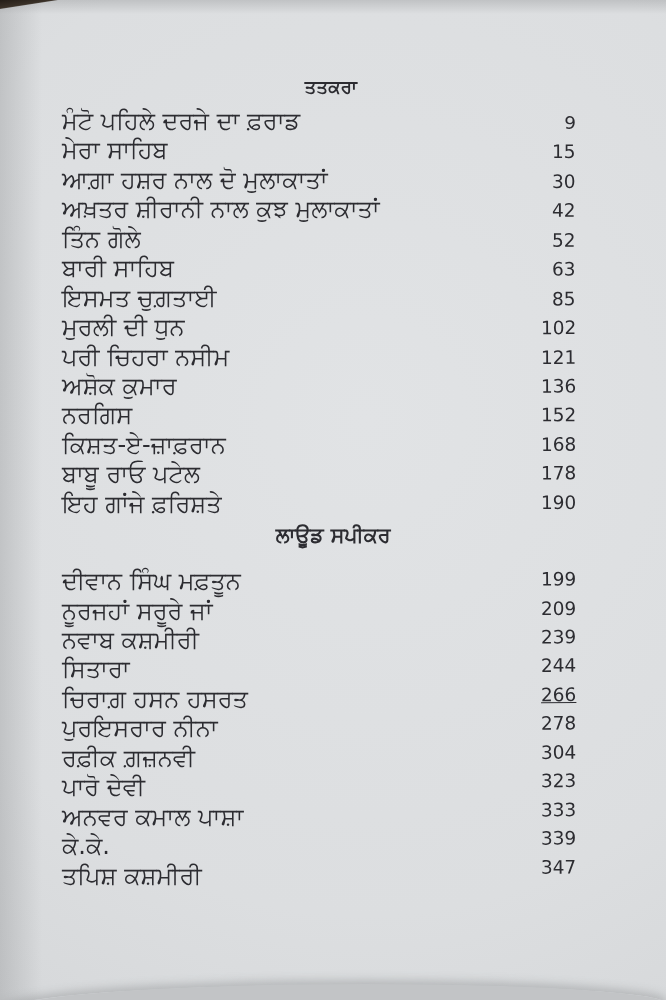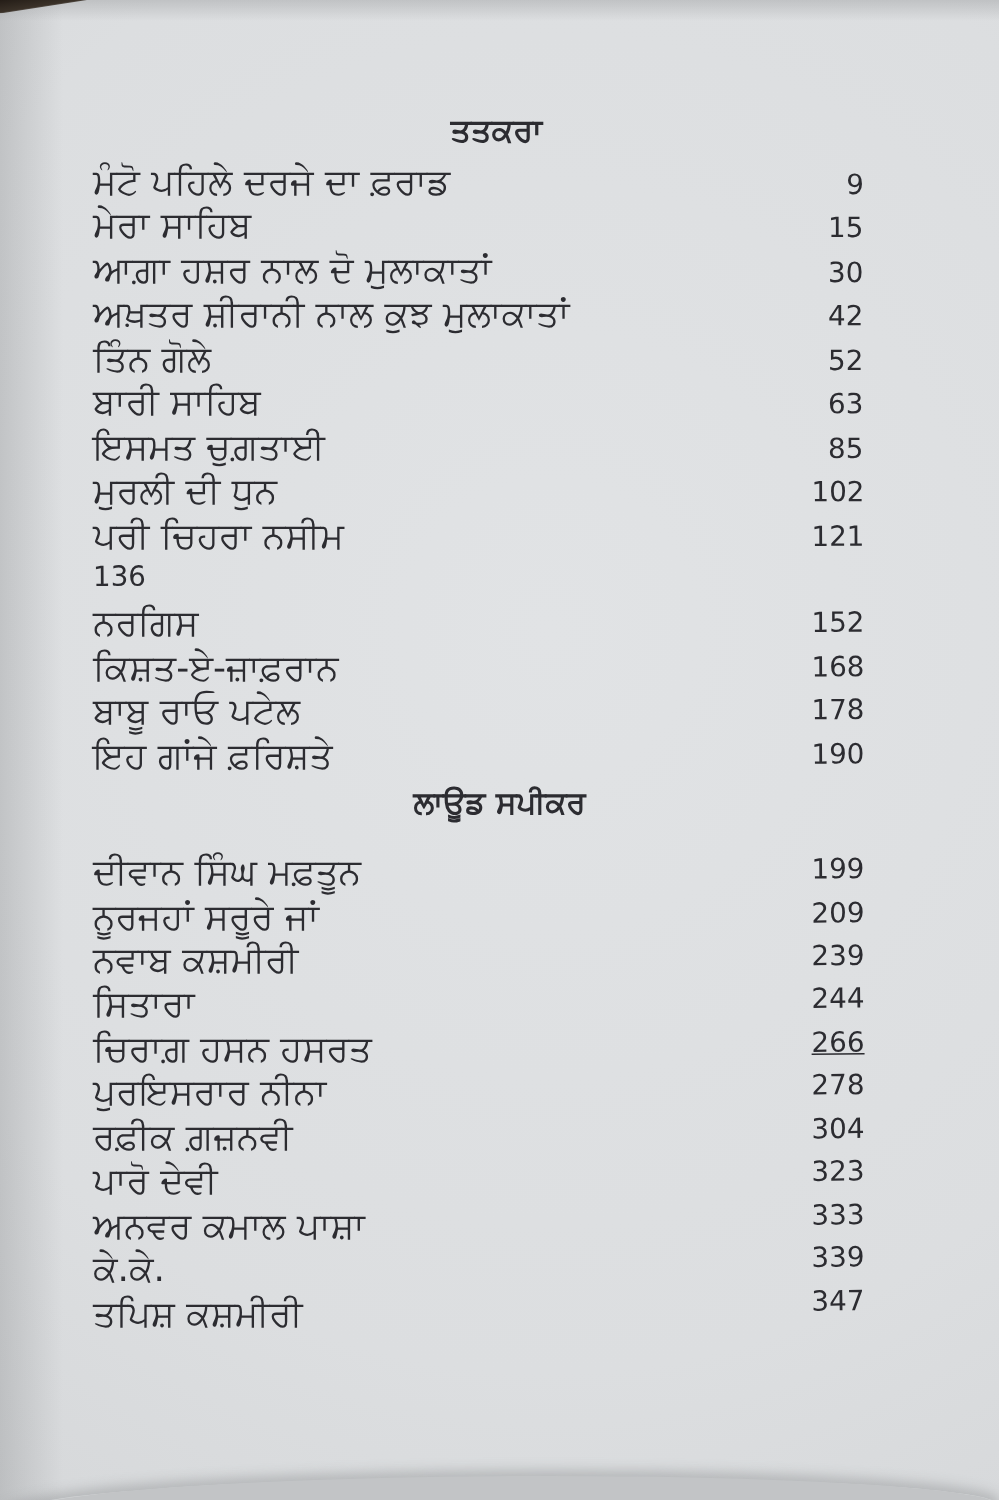--- a/index.html
+++ b/index.html
@@ -36,21 +36,21 @@
     position:absolute;left:0;top:0;bottom:0;width:42px;
     background:linear-gradient(to right,rgba(130,132,134,.30),rgba(130,132,134,0));
   }
   .page-content{
     position:absolute;left:0;top:0;width:666px;
     padding:74px 90px 0 62px;box-sizing:border-box;
     color:#2c2c31;
   }
   .page-title{
     margin:0 0 7px 0;
-    font-size:21px;font-weight:600;line-height:26px;
+    font-size:18px;font-weight:600;line-height:26px;
     text-align:center;letter-spacing:.2px;
     transform:translateX(12px);
   }
   .toc-row{
     display:flex;justify-content:space-between;align-items:baseline;
     height:29.45px;
   }
   .toc-title{
     font-size:24px;font-weight:500;line-height:29.45px;white-space:nowrap;
   }
@@ -107,20 +107,21 @@
         </div>
         <div class="toc-row">
           <span class="toc-title">ਮੁਰਲੀ ਦੀ ਧੁਨ</span>
           <span class="toc-num" style="transform: translateY(-0.88px) rotate(-0.22deg);">102</span>
         </div>
         <div class="toc-row">
           <span class="toc-title">ਪਰੀ ਚਿਹਰਾ ਨਸੀਮ</span>
           <span class="toc-num" style="transform: translateY(-1.15px) rotate(-0.26deg);">121</span>
         </div>
         <div class="toc-row">
+          <span class="toc-title">ਅਸ਼ੋਕ ਕੁਮਾਰ</span>
           <span class="toc-num" style="transform: translateY(-1.46px) rotate(-0.29deg);">136</span>
         </div>
         <div class="toc-row">
           <span class="toc-title">ਨਰਗਿਸ</span>
           <span class="toc-num" style="transform: translateY(-1.8px) rotate(-0.32deg);">152</span>
         </div>
         <div class="toc-row">
           <span class="toc-title">ਕਿਸ਼ਤ-ਏ-ਜ਼ਾਫ਼ਰਾਨ</span>
           <span class="toc-num" style="transform: translateY(-2.18px) rotate(-0.35deg);">168</span>
         </div>

